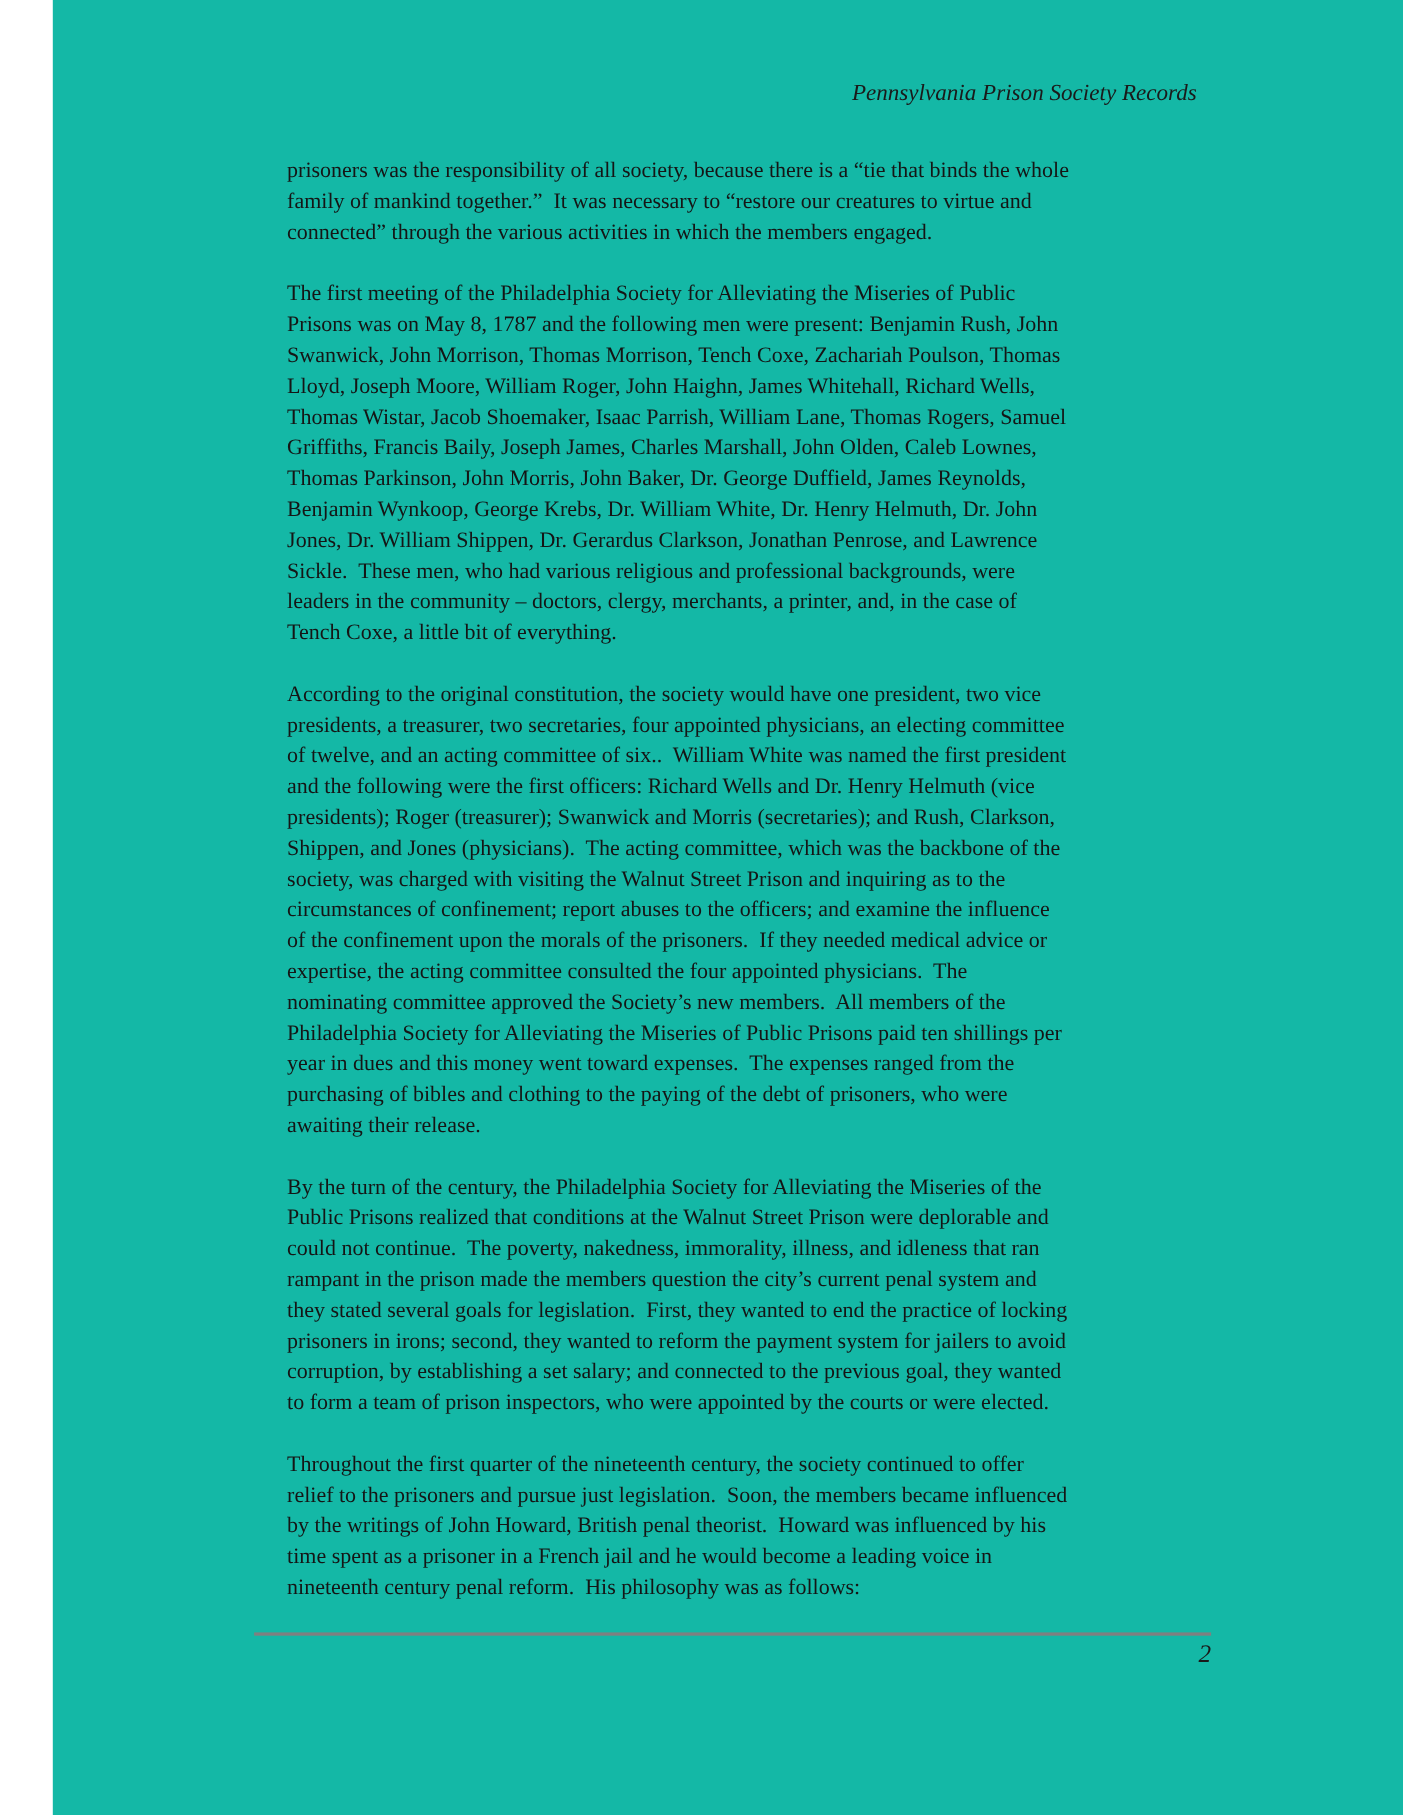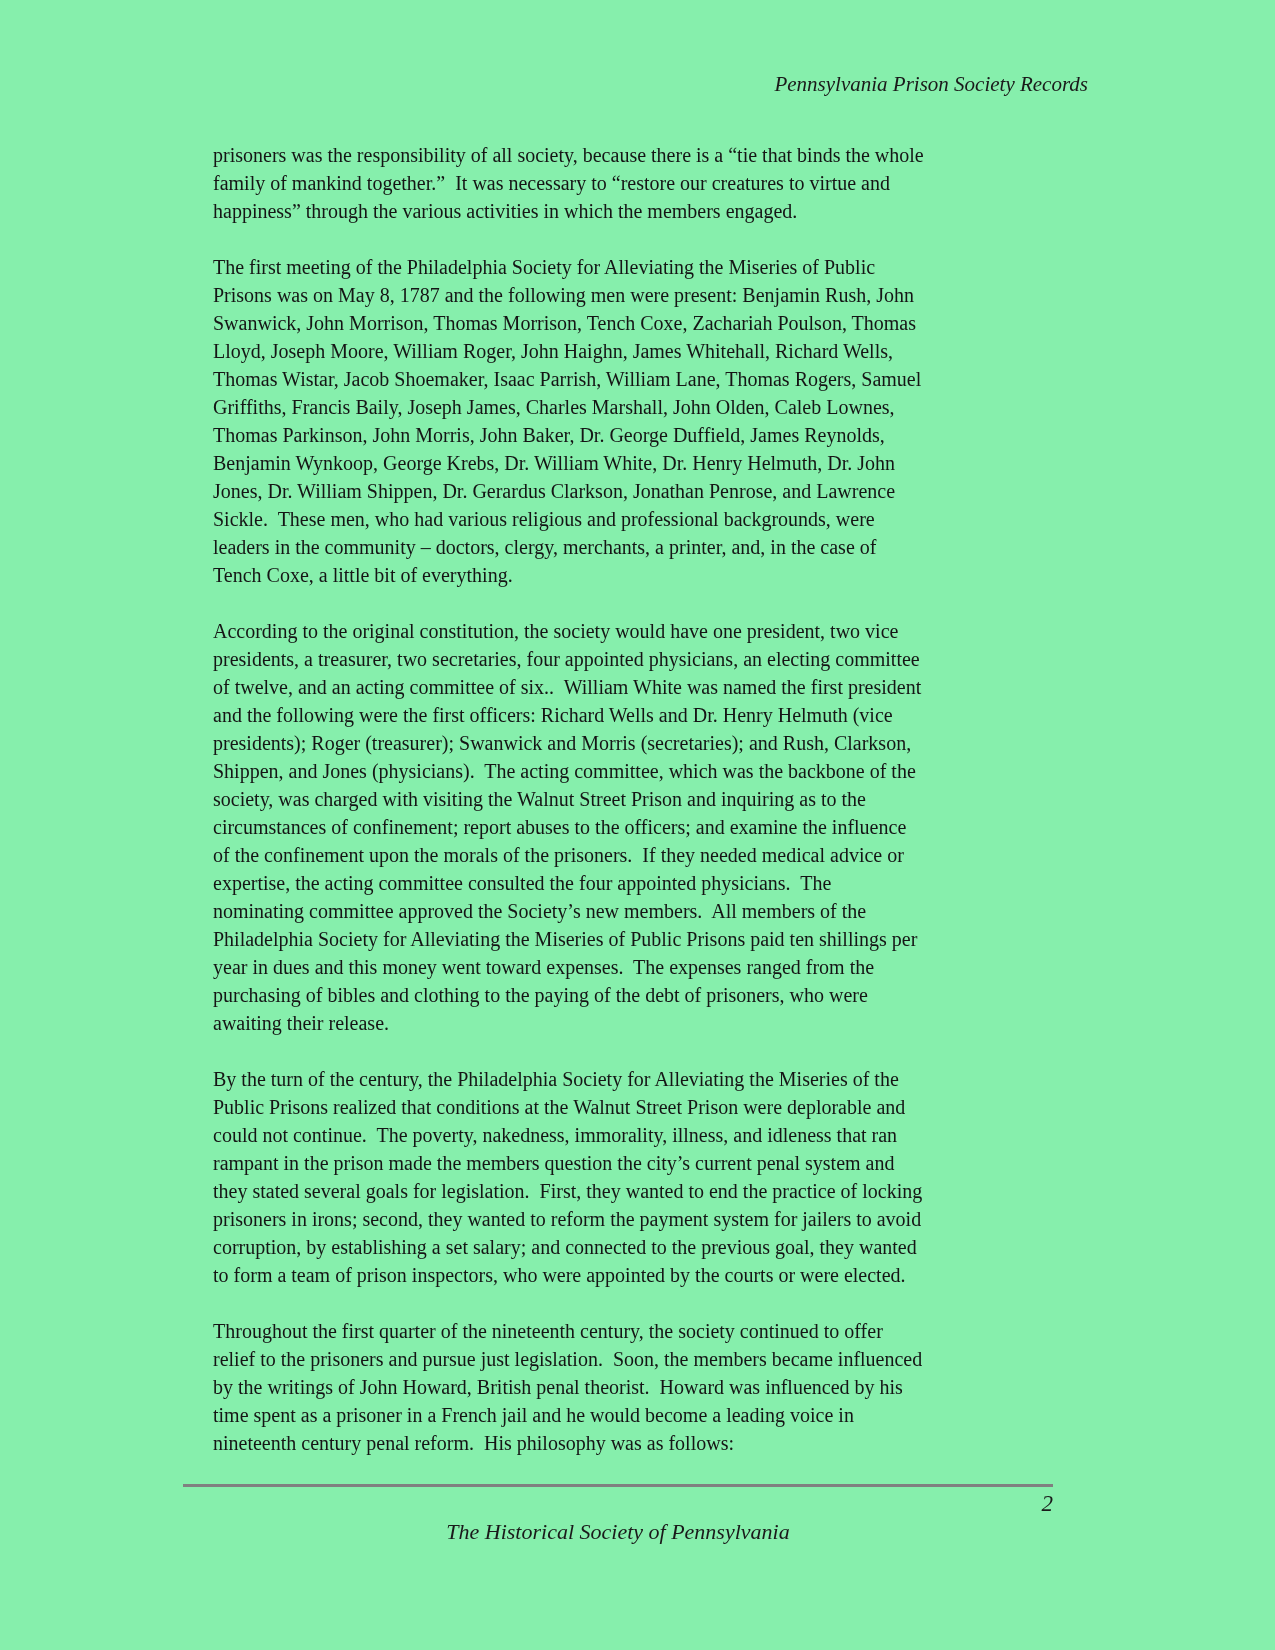--- a/index.html
+++ b/index.html
@@ -8,21 +8,22 @@
     height: 1650px;
     background: #ffffff;
     font-family: "Liberation Serif", "DejaVu Serif", serif;
     color: #141414;
     position: relative;
     overflow: hidden;
   }
   .page {
     position: absolute;
     inset: 0;
-    background: #86efac;
+    background: #14b8a6;
+    margin-left: 48px;
   }
   .page-header {
     position: absolute;
     top: 70px;
     right: 187px;
     text-align: right;
     font-size: 21px;
     line-height: 28px;
     color: #1a1a1a;
   }
@@ -76,21 +77,21 @@
 
 <div class="page">
 
   <div class="page-header">
     <div class="header-title">Pennsylvania Prison Society Records</div>
   </div>
 
   <div class="doc-body">
     <p>prisoners was the responsibility of all society, because there is a “tie that binds the whole
 family of mankind together.”  It was necessary to “restore our creatures to virtue and
-happiness” through the various activities in which the members engaged.</p>
+connected” through the various activities in which the members engaged.</p>
     <p>The first meeting of the Philadelphia Society for Alleviating the Miseries of Public
 Prisons was on May 8, 1787 and the following men were present: Benjamin Rush, John
 Swanwick, John Morrison, Thomas Morrison, Tench Coxe, Zachariah Poulson, Thomas
 Lloyd, Joseph Moore, William Roger, John Haighn, James Whitehall, Richard Wells,
 Thomas Wistar, Jacob Shoemaker, Isaac Parrish, William Lane, Thomas Rogers, Samuel
 Griffiths, Francis Baily, Joseph James, Charles Marshall, John Olden, Caleb Lownes,
 Thomas Parkinson, John Morris, John Baker, Dr. George Duffield, James Reynolds,
 Benjamin Wynkoop, George Krebs, Dr. William White, Dr. Henry Helmuth, Dr. John
 Jones, Dr. William Shippen, Dr. Gerardus Clarkson, Jonathan Penrose, and Lawrence
 Sickle.  These men, who had various religious and professional backgrounds, were
@@ -121,15 +122,14 @@
 to form a team of prison inspectors, who were appointed by the courts or were elected.</p>
     <p>Throughout the first quarter of the nineteenth century, the society continued to offer
 relief to the prisoners and pursue just legislation.  Soon, the members became influenced
 by the writings of John Howard, British penal theorist.  Howard was influenced by his
 time spent as a prisoner in a French jail and he would become a leading voice in
 nineteenth century penal reform.  His philosophy was as follows:</p>
   </div>
 
   <div class="footer-rule"></div>
   <div class="page-number">2</div>
-  <div class="footer-org">The Historical Society of Pennsylvania</div>
 
 </div>
 
 </body></html>

